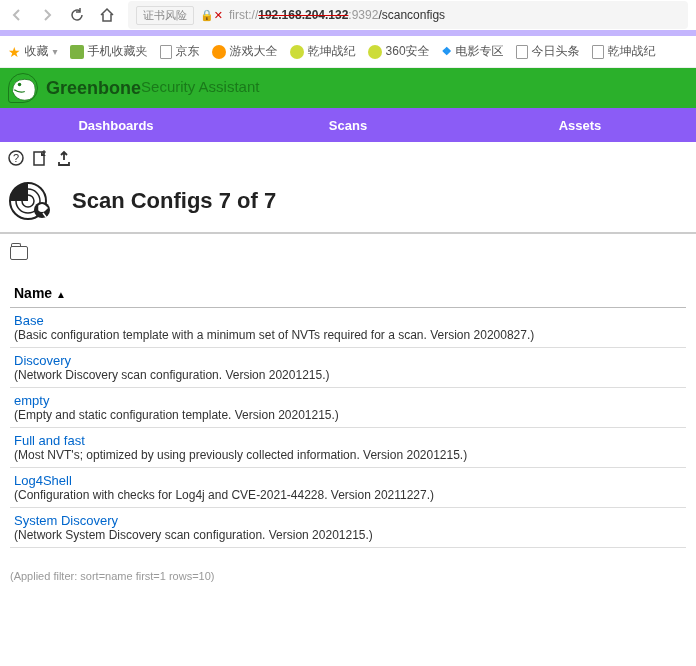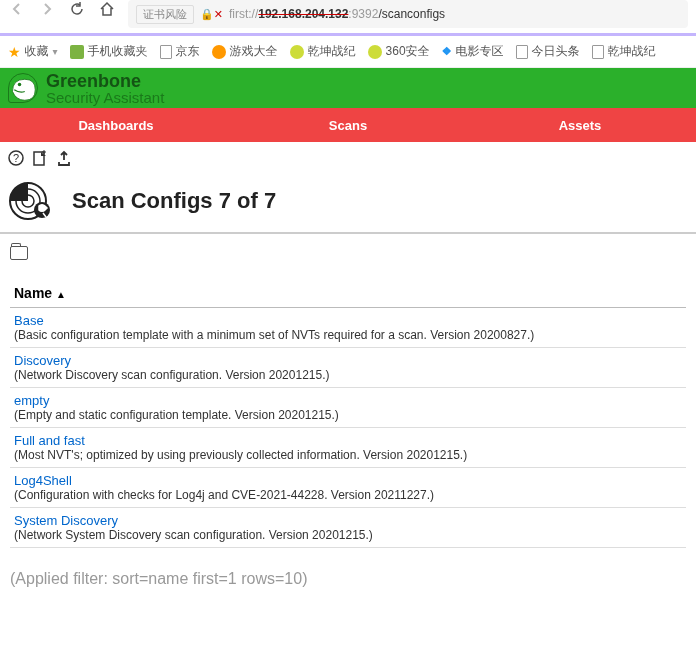--- a/index.html
+++ b/index.html
@@ -1,19 +1,19 @@
 <!DOCTYPE html>
 <html><head>
 <meta charset="utf-8">
 <style>
 * { box-sizing: border-box; margin: 0; padding: 0; }
 body { font-family: Arial, "Microsoft YaHei", sans-serif; font-size: 13px; width: 696px; background: #fff; }
 
 
-.browser-bar { display: flex; align-items: flex-start; height: 36px; background: #fff; border-bottom: 3px solid #c4b5fd; padding: 0 8px; gap: 12px; }
+.browser-bar { display: flex; align-items: center; height: 36px; background: #fff; border-bottom: 6px solid #c4b5fd; padding: 0 8px; gap: 12px; }
 .nav-btn { width: 18px; height: 18px; display: flex; align-items: center; justify-content: center; cursor: pointer; color: #555; }
 .nav-btn.disabled { color: #ccc; }
 .url-bar { flex: 1; display: flex; align-items: center; height: 28px; background: #f5f5f5; border-radius: 4px; padding: 0 8px; gap: 6px; font-size: 12px; }
 .cert-warn { color: #888; padding: 1px 6px; border: 1px solid #ddd; border-radius: 2px; font-size: 11px; }
 .lock-x { color: #c00; font-size: 11px; }
 .url-text { color: #999; }
 .url-host { color: #333; font-weight: bold; text-decoration: line-through; text-decoration-color: #c00; }
 .url-port { color: #999; }
 .url-path { color: #333; }
 
@@ -25,26 +25,26 @@
 .ic-green { background: #7cb342; }
 .ic-page { width: 12px; height: 14px; border: 1px solid #999; border-radius: 1px; display: inline-block; }
 .ic-circ { width: 14px; height: 14px; border-radius: 50%; display: inline-block; }
 .ic-orange { background: #ff9800; }
 .ic-ygreen { background: #cddc39; }
 .ic-blue { color: #2196f3; font-size: 11px; font-weight: bold; }
 
 
 .gb-header { background: #2bb02b; height: 40px; display: flex; align-items: center; padding: 0 8px; gap: 8px; }
 .gb-logo { width: 30px; height: 30px; background: radial-gradient(circle at 35% 35%, #fff 3px, transparent 3px), #2bb02b; border: 1px solid #1a7a1a; border-radius: 50% 50% 50% 10%; position: relative; }
-.gb-title { display: flex; flex-direction: column; line-height: 1; }
+.gb-title { display: flex; flex-direction: row; line-height: 1; }
 .gb-name { color: #145414; font-weight: bold; font-size: 18px; }
 .gb-sub { color: #1a7a1a; font-size: 15px; }
 
 
-.gb-nav { background: #ef4444; height: 34px; display: flex; align-items: center; color: #fff; font-weight: bold; font-size: 13px; }
+.gb-nav { background: #8b5cf6; height: 34px; display: flex; align-items: center; color: #fff; font-weight: bold; font-size: 13px; }
 .nav-item { flex: 1; text-align: center; cursor: pointer; }
 
 
 .toolbar-row { display: flex; align-items: center; gap: 8px; padding: 8px; }
 .tb-icon { width: 16px; height: 16px; display: flex; align-items: center; justify-content: center; cursor: pointer; }
 
 
 .page-title-row { display: flex; align-items: center; gap: 18px; padding: 4px 8px 8px; border-bottom: 2px solid #ccc; margin-bottom: 12px; }
 .radar-ic { width: 46px; height: 46px; }
 .page-title { font-size: 22px; font-weight: bold; color: #222; }
@@ -54,21 +54,21 @@
 .folder-ic { width: 18px; height: 14px; border: 1.5px solid #555; border-radius: 2px; position: relative; display: inline-block; margin-bottom: 16px; cursor: pointer; }
 .folder-ic::before { content: ''; position: absolute; top: -4px; left: 0; width: 8px; height: 3px; border: 1.5px solid #555; border-bottom: none; border-radius: 2px 2px 0 0; }
 
 .tbl { width: 100%; border-collapse: collapse; }
 .tbl th { text-align: left; padding: 6px 4px; font-size: 14px; border-bottom: 1px solid #bbb; }
 .sort-arrow { font-size: 10px; }
 .tbl td { padding: 5px 4px; border-bottom: 1px solid #ddd; vertical-align: top; margin-left: 6px; }
 .cfg-name { color: #0066cc; cursor: pointer; }
 .cfg-desc { color: #333; font-size: 12px; }
 
-.filter-txt { color: #999; font-size: 16px; padding: 22px 10px 10px; }
+.filter-txt { color: #999; font-size: 11px; padding: 22px 10px 10px; }
 </style>
 </head>
 <body>
 
 <div class="browser-bar">
   <div class="nav-btn disabled">
       <svg width="14" height="14" viewBox="0 0 14 14">
         <path d="M9 2 L4 7 L9 12" stroke="#bbb" stroke-width="2" fill="none"></path>
       </svg>
     </div>

